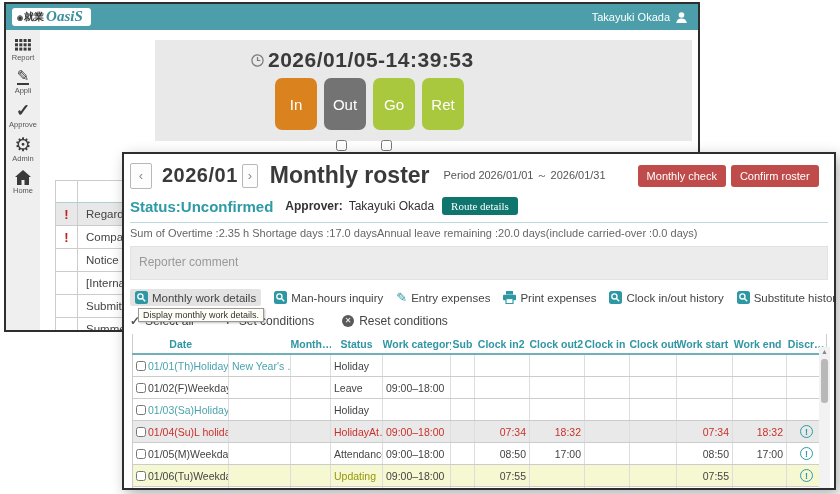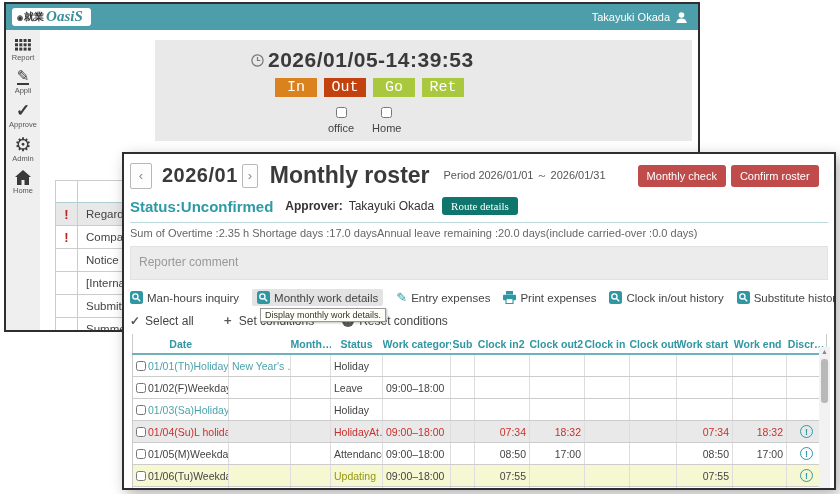--- a/index.html
+++ b/index.html
@@ -23,24 +23,24 @@
              display:flex; flex-direction:column; align-items:center; padding-top:9px; gap:7px; }
   .side-item { display:flex; flex-direction:column; align-items:center; gap:1px; cursor:pointer; }
   .side-item .glyph { color:#3a3a3a; font-size:17px; line-height:17px; }
   .side-item .lbl { font-size:7.5px; color:#555; }
   .glyph-pencil { border-bottom:2px solid #3a3a3a; font-size:15px !important; line-height:14px !important; }
 
   .clock-panel { position:absolute; left:149px; top:36px; width:537px; height:101px; background:#e9e9e9; }
   .clock-row { margin:8px 0 0 96px; display:flex; align-items:center; gap:4px; }
   .clock-time { font-size:21px; font-weight:bold; color:#3a3a3a; letter-spacing:.5px; }
   .punch-row { margin:6px 0 0 120px; display:flex; gap:7px; }
-  .punch-btn { width:42px; height:19px; border:none; border-radius:0; color:#fff;
-               font-size:15px; font-family:Liberation Mono, monospace; cursor:pointer; }
+  .punch-btn { width:42px; height:52px; border:none; border-radius:7px; color:#fff;
+               font-size:15px; font-family:Liberation Sans, sans-serif; cursor:pointer; }
   .btn-in  { background:#d9821e; }
-  .btn-out { background:#c2410c; }
+  .btn-out { background:#737373; }
   .btn-go,.btn-ret { background:#a9c83e; }
   .place-row { margin:10px 0 0 173px; display:flex; gap:18px; font-size:11px; color:#444; align-items:center; }
   .place-row label { display:flex; align-items:center; gap:4px;flex-direction:column; }
   .place-row input { width:11px; height:11px; margin:0; }
 
   .notices { position:absolute; left:49px; top:176px; width:560px; border-collapse:collapse;
              font-size:11.5px; color:#444; background:#fff; border:1px solid #aaa; }
   .notices td { border:1px solid #ccc; height:23px; }
   .notices tr.nhead td { height:22px; border-bottom:1px solid #b0cdd1; }
   .notices td.alert { width:22px; text-align:center; color:#b22; font-weight:bold; font-size:13px; }
@@ -264,40 +264,40 @@
       <span class="r-approver">Takayuki Okada</span>
       <button class="teal-btn">Route details</button>
     </div>
 
     <div class="r-divider"></div>
     <div class="r-summary">Sum of Overtime :2.35 h  Shortage days :17.0 daysAnnual leave remaining :20.0 days(include carried-over :0.0 days)</div>
 
     <textarea class="r-comment" placeholder="Reporter comment" style=""></textarea>
 
     <div class="r-tabs">
-      <span class="r-tab">
+      <span class="r-tab sel">
         <span>
             <svg width="13" height="13" viewBox="0 0 13 13">
               <rect width="13" height="13" rx="2.5" fill="#2d97a3"></rect>
               <circle cx="5.4" cy="5.4" r="2.6" fill="none" stroke="#fff" stroke-width="1.3"></circle>
               <line x1="7.4" y1="7.4" x2="10.2" y2="10.2" stroke="#fff" stroke-width="1.4"></line>
             </svg>
           </span>
-        <span>Man-hours inquiry</span>
-      </span>
-      <span class="r-tab sel">
+        <span>Monthly work details</span>
+        <span class="tooltip">Display monthly work details.</span>
+      </span>
+      <span class="r-tab">
         <span>
             <svg width="13" height="13" viewBox="0 0 13 13">
               <rect width="13" height="13" rx="2.5" fill="#2d97a3"></rect>
               <circle cx="5.4" cy="5.4" r="2.6" fill="none" stroke="#fff" stroke-width="1.3"></circle>
               <line x1="7.4" y1="7.4" x2="10.2" y2="10.2" stroke="#fff" stroke-width="1.4"></line>
             </svg>
           </span>
-        <span>Monthly work details</span>
-        <span class="tooltip">Display monthly work details.</span>
+        <span>Man-hours inquiry</span>
       </span>
       <span class="r-tab">
         <span class="tab-glyph">✎</span>
         <span>Entry expenses</span>
       </span>
       <span class="r-tab">
         <span>
             <svg width="13" height="13" viewBox="0 0 13 13">
               <rect x="3" y="0" width="7" height="3.5" fill="#2d97a3"></rect>
               <rect x="0" y="3.8" width="13" height="5.4" rx="1" fill="#2d97a3"></rect>

